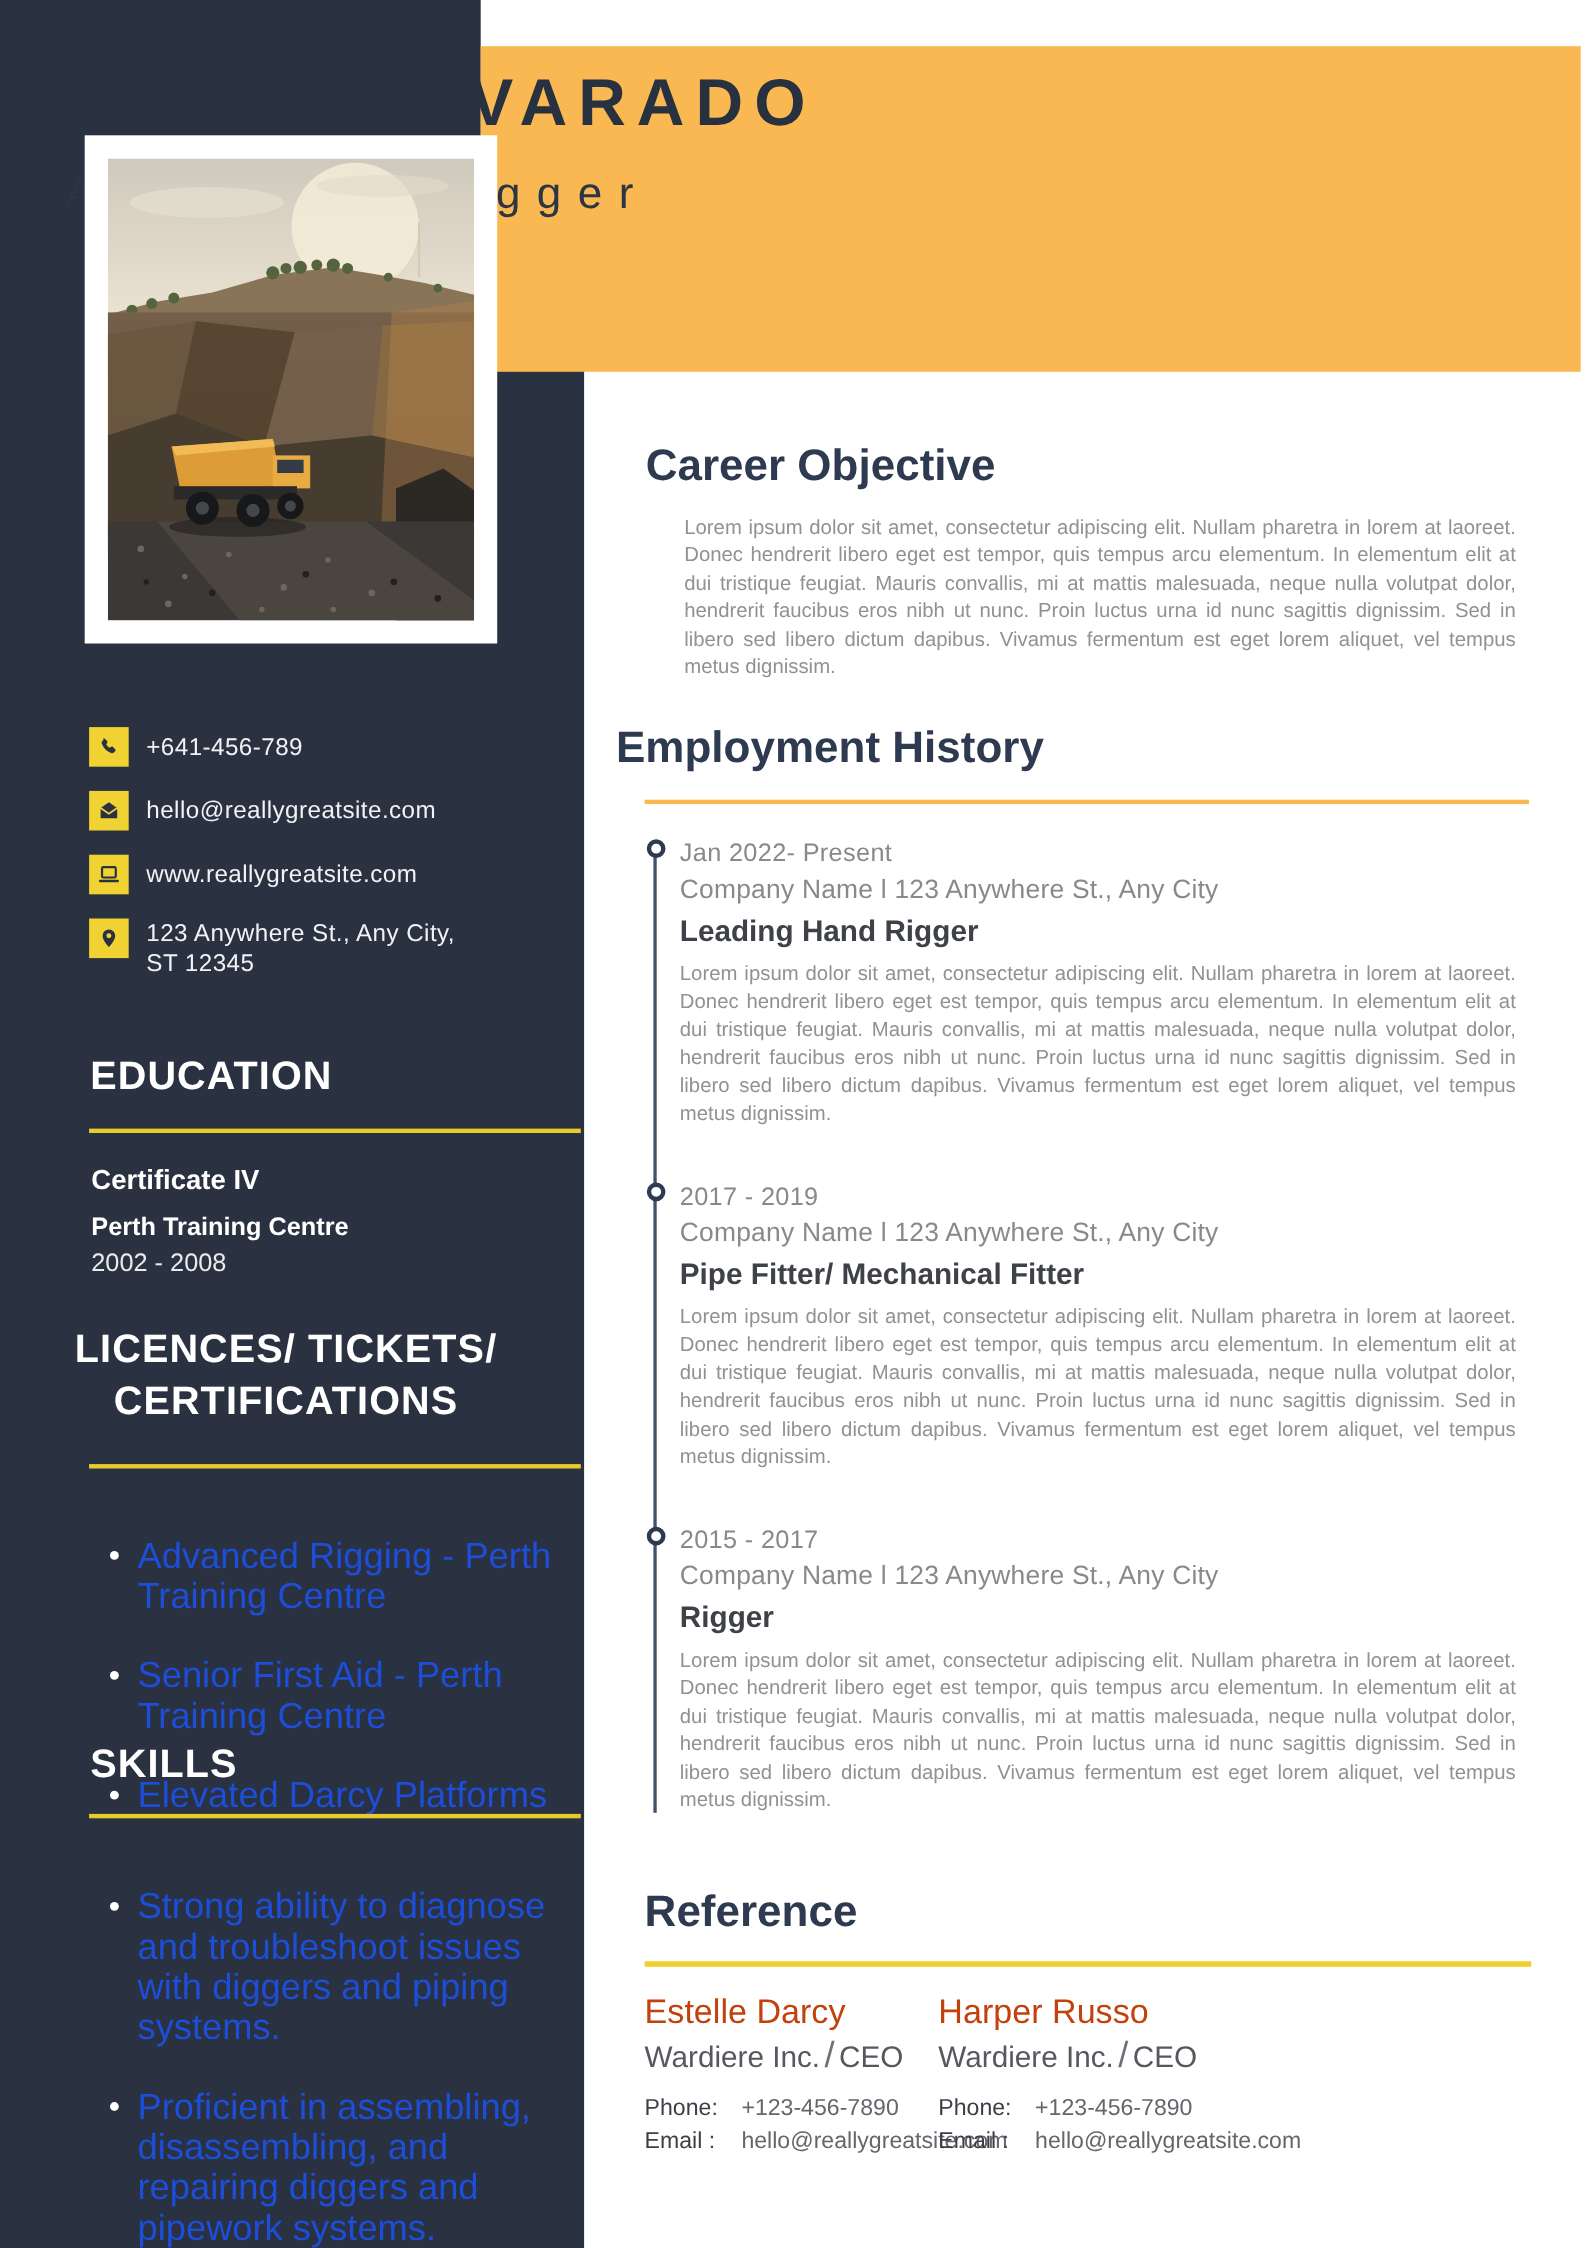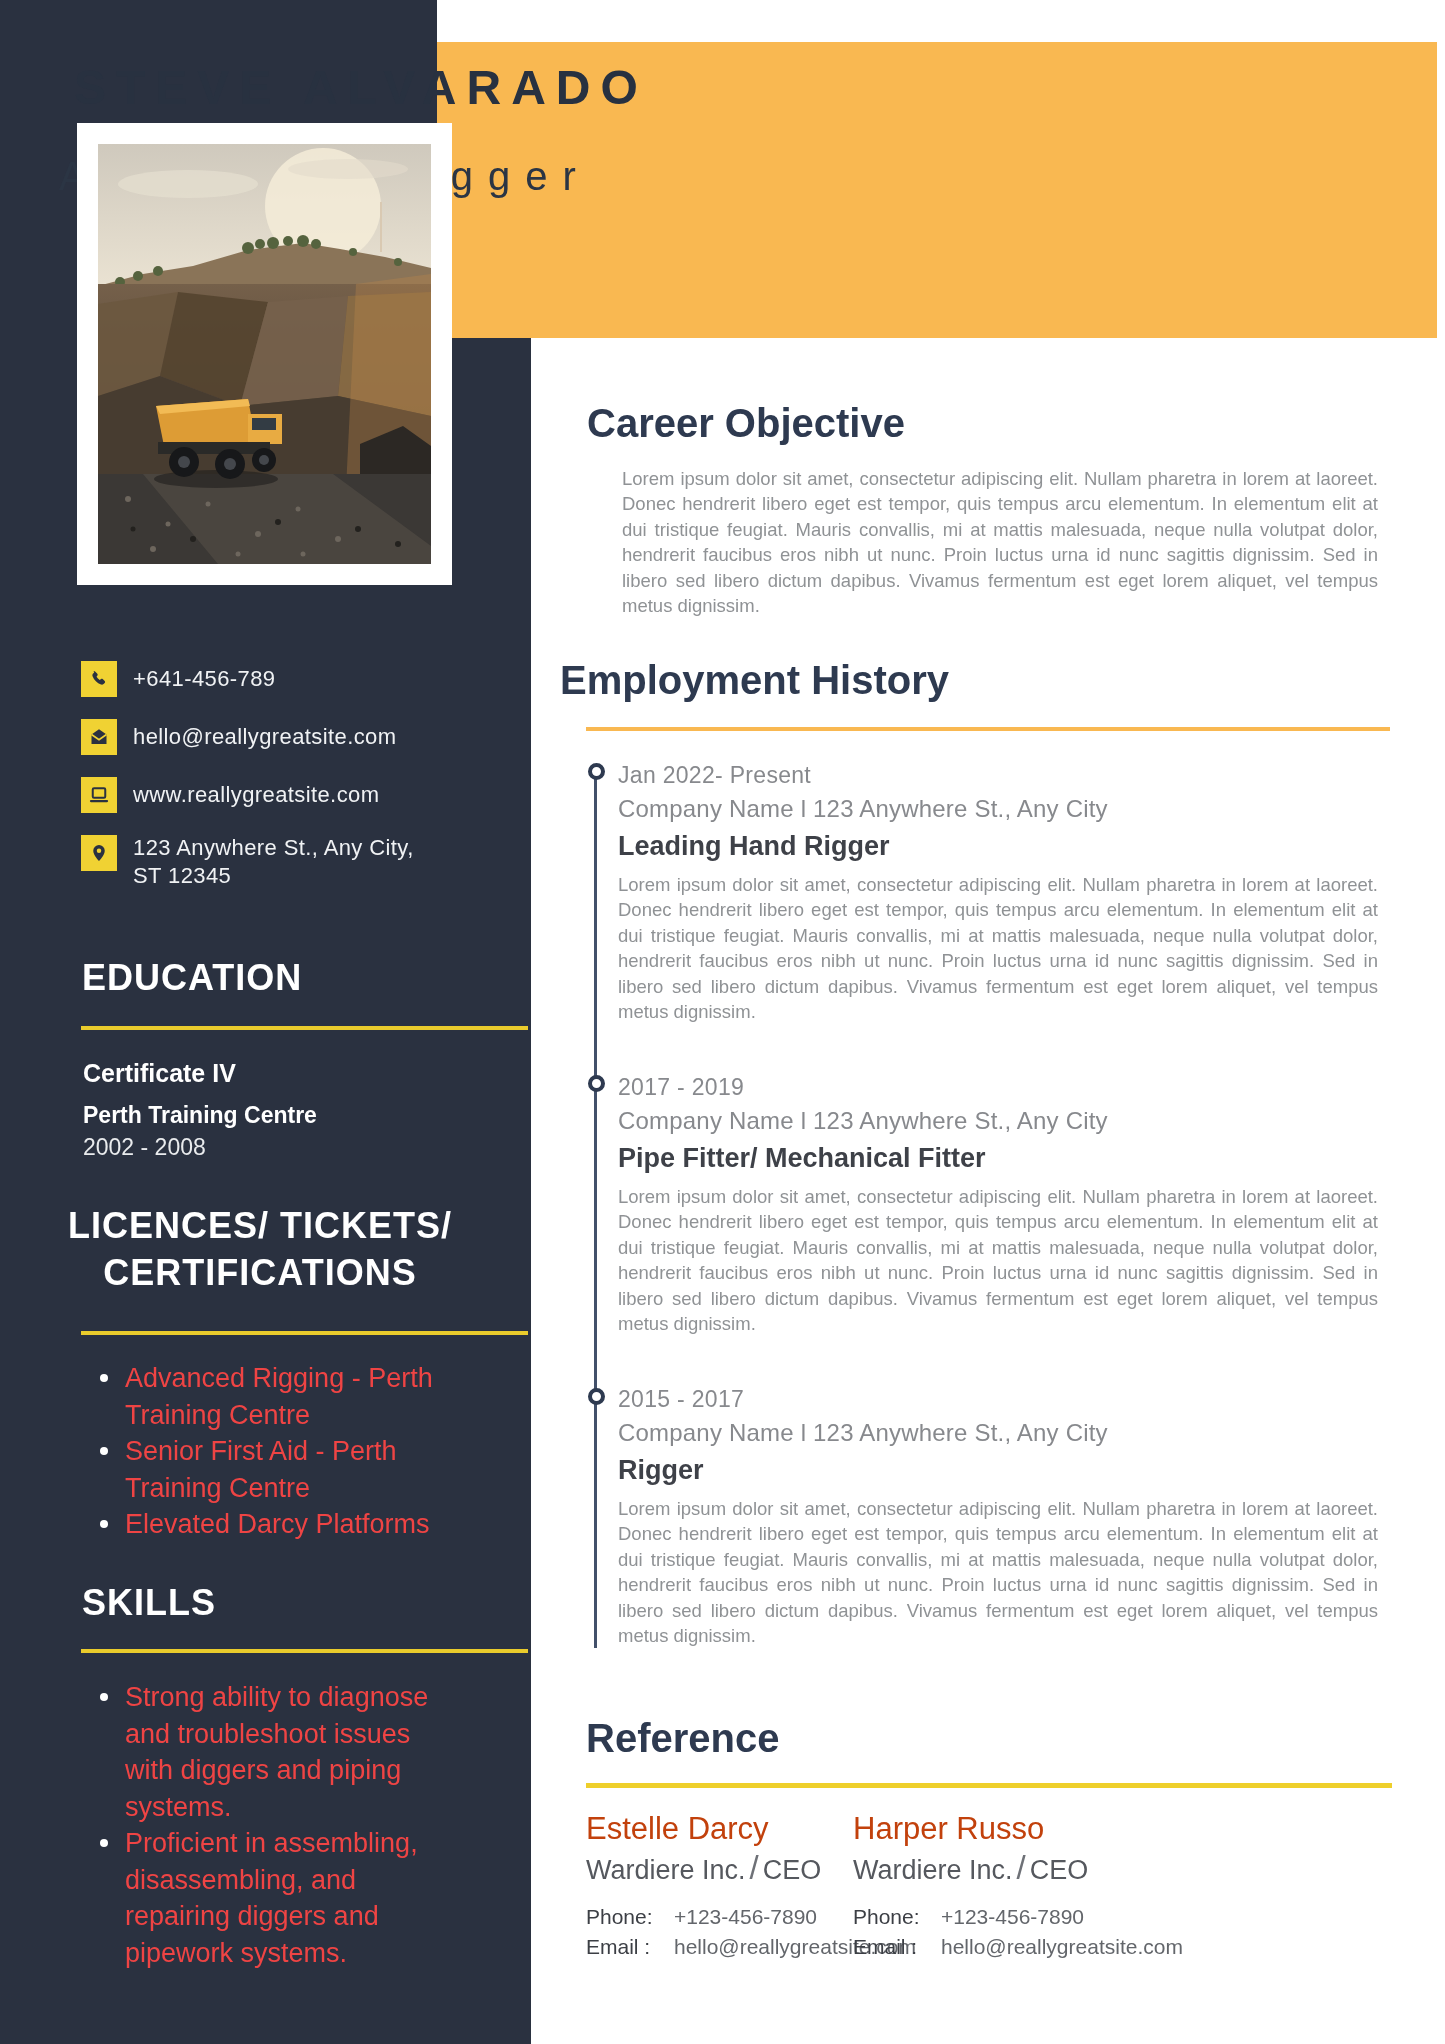--- a/index.html
+++ b/index.html
@@ -8,21 +8,21 @@
 
   
   .sidebar{position:absolute;left:0;top:123px;width:531px;height:1921px;background:#2a3140;}
   .top-block{position:absolute;left:0;top:0;width:437px;height:124px;background:#2a3140;}
   .orange-band{position:absolute;left:437px;top:42px;width:1000px;height:296px;background:#f9b851;}
   .photo-frame{position:absolute;left:77px;top:123px;width:375px;height:462px;background:#ffffff;
                padding:21px;box-sizing:border-box;}
   .photo-frame svg{display:block;width:333px;height:420px;}
 
   
-  .person-name{position:absolute;left:74px;top:64px;font-size:48px;font-weight:700;
+  .person-name{position:absolute;left:60px;top:64px;font-size:60px;font-weight:700;
                letter-spacing:10px;color:#283140;line-height:1;white-space:nowrap;}
   .person-title{position:absolute;left:59px;top:156px;font-size:40px;font-weight:400;
                 letter-spacing:15px;color:#2b3544;line-height:1;white-space:nowrap;}
 
   
   .c-icon{position:absolute;left:81px;width:36px;height:36px;background:#f0d233;
           display:flex;align-items:center;justify-content:center;}
   .c-icon svg{width:20px;height:20px;}
   .c-text{position:absolute;left:133px;color:#f0f2f4;font-size:22px;letter-spacing:0.4px;
           line-height:28px;white-space:pre-line;}
@@ -37,22 +37,22 @@
   .h-lic{left:68px;top:1203px;}
   .h-skill{left:82px;top:1580px;}
   .sb-divider{position:absolute;left:81px;width:447px;height:4px;background:#e9cb2c;}
   .d1{top:1026px;} .d2{top:1331px;} .d3{top:1649px;}
 
   .edu-degree{position:absolute;left:83px;top:1057px;font-size:25px;font-weight:700;color:#ffffff;line-height:32px;}
   .edu-school{position:absolute;left:83px;top:1100px;font-size:23px;font-weight:700;color:#ffffff;line-height:30px;}
   .edu-years{position:absolute;left:83px;top:1132px;font-size:23px;font-weight:400;color:#e9ebed;line-height:30px;}
 
   .sb-list{position:absolute;left:98px;margin:0;padding:0;list-style:none;}
-  .sb-list li{position:relative;padding-left:27px;font-size:27px;line-height:36.5px;
-              color:#ef4444;white-space:pre-line;}
+  .sb-list li{position:relative;padding-left:27px;font-size:33px;line-height:36.5px;
+              color:#1d4ed8;white-space:pre-line;margin-top:36px;}
   .sb-list li::before{content:"";position:absolute;left:2px;top:14px;width:8px;height:8px;
                       border-radius:50%;background:#ffffff;}
   .lic-list{top:1360px;width:412px;}
   .skill-list{top:1679px;width:422px;}
 
   
   .main-heading{position:absolute;font-size:40px;font-weight:700;color:#2e3a50;line-height:48px;}
   .h-career{left:587px;top:399px;}
   .h-emp{left:560px;top:656px;}
   .h-ref{left:586px;top:1714px;}

